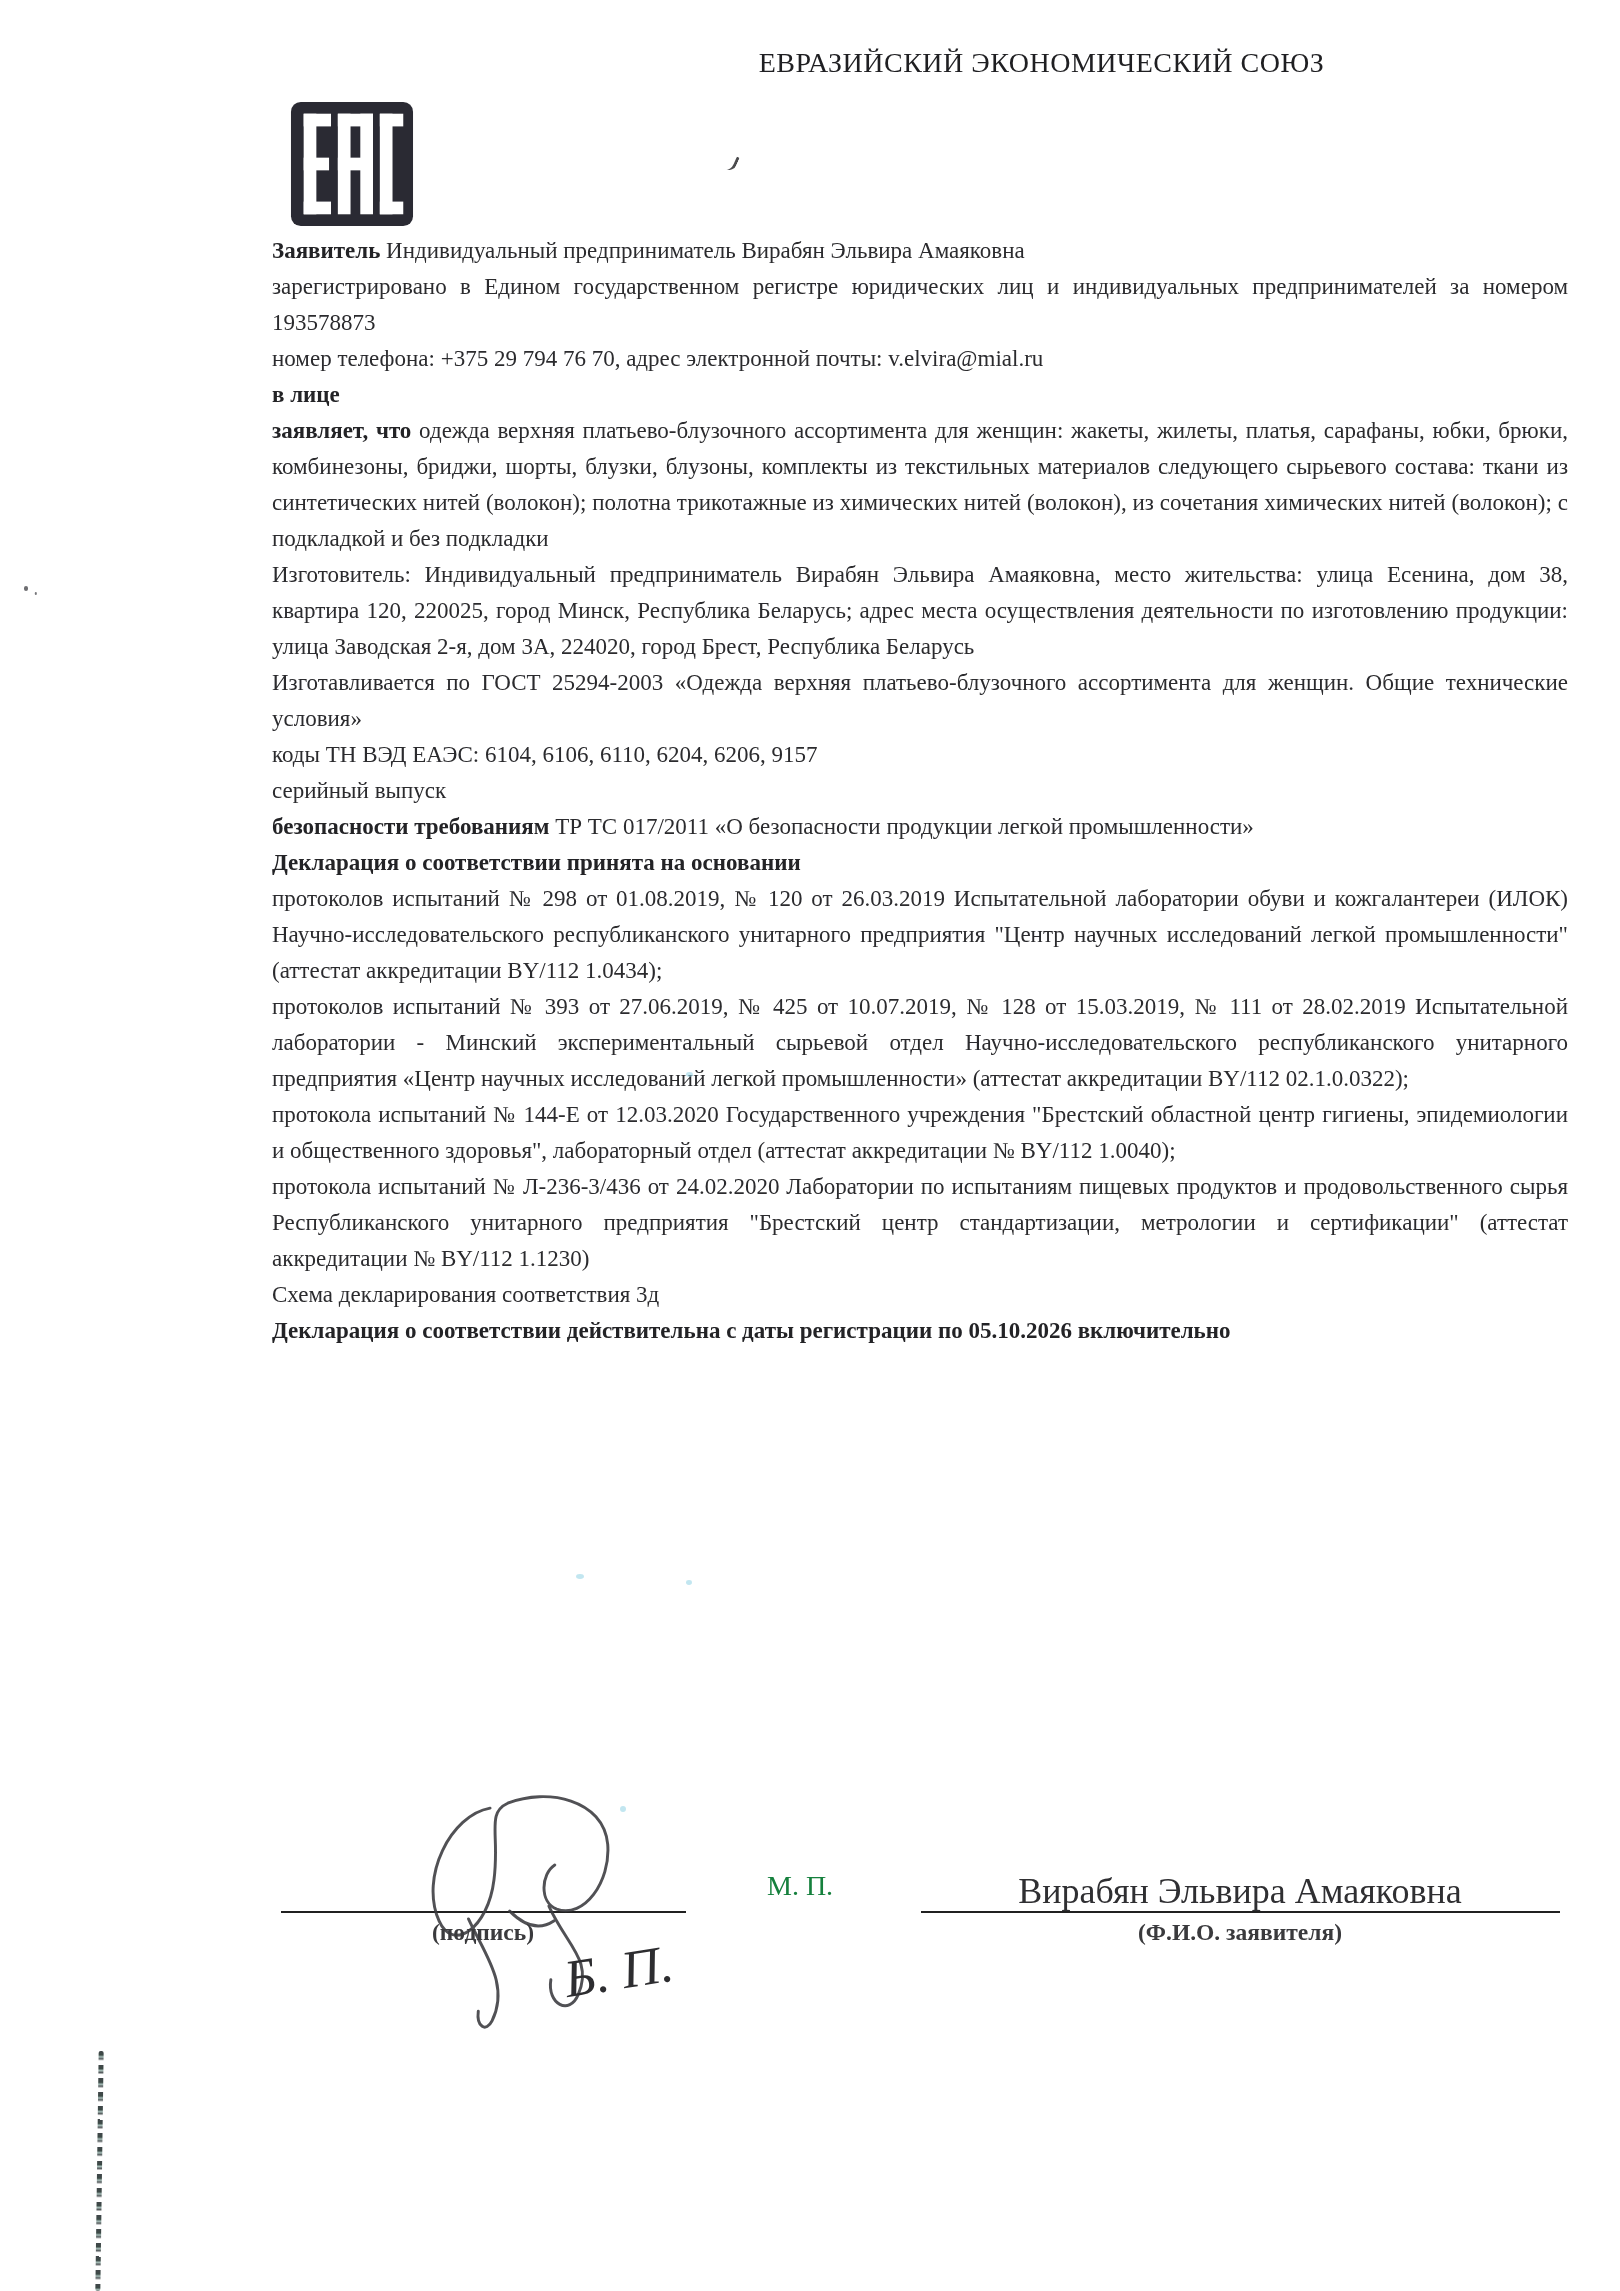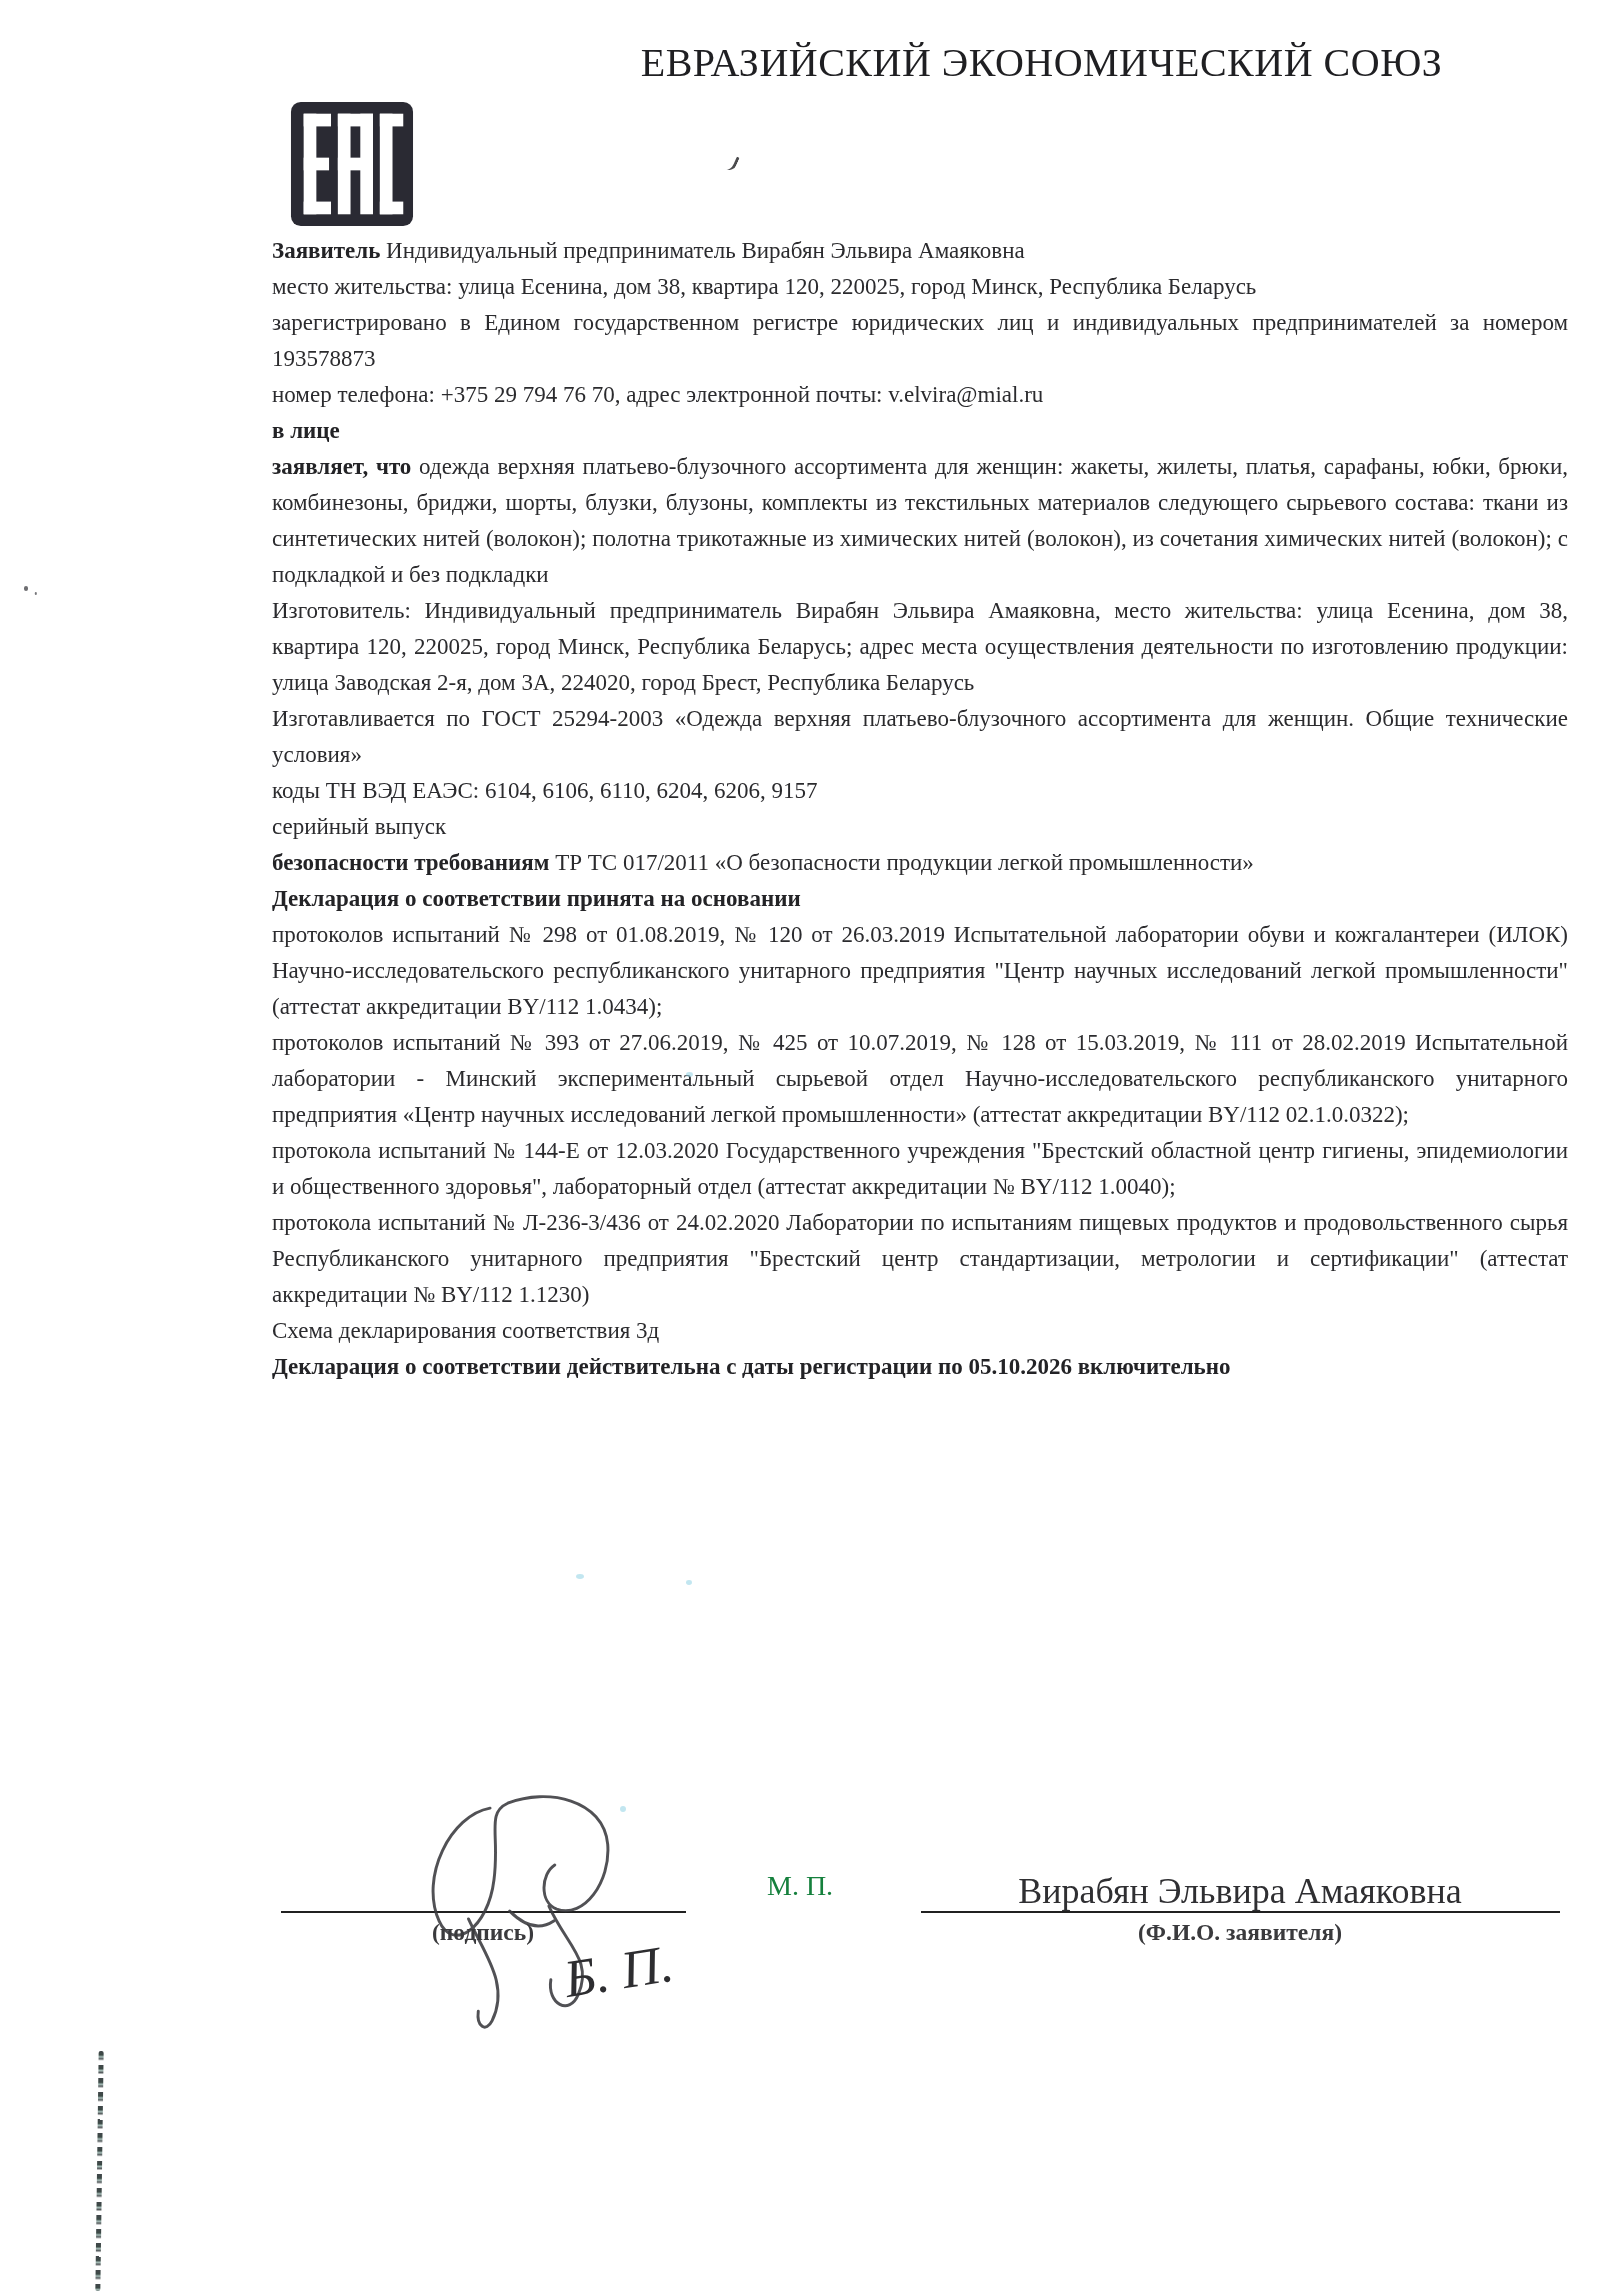--- a/index.html
+++ b/index.html
@@ -9,21 +9,21 @@
     position:relative;
     overflow:hidden;
     font-family:"Liberation Serif","DejaVu Serif",serif;
     color:#2e2e2e;
   }
   .page{position:absolute;inset:0;}
   
   .eac-logo{position:absolute;left:290px;top:101px;width:124px;height:126px;}
   .title{
     position:absolute;left:549px;top:39px;width:985px;
-    text-align:center;font-size:40px;line-height:47px;
+    text-align:center;font-size:28px;line-height:47px;
     letter-spacing:0.5px;color:#1f1f22;font-weight:400;
   }
   
   .doc-body{
     position:absolute;left:272px;top:233px;width:1296px;
     font-size:23px;line-height:36px;text-align:justify;
     color:#2b2b2e;
   }
   .doc-body p{margin:0;padding:0;}
   .doc-body b{font-weight:700;color:#232326;}
@@ -86,21 +86,20 @@
       <rect x="92" y="103" width="24" height="13" fill="#ffffff"></rect>
     </svg>
   </div>
 
   <div class="title">
     <div>ЕВРАЗИЙСКИЙ ЭКОНОМИЧЕСКИЙ СОЮЗ</div>
   </div>
 
   <div class="doc-body">
     <p><b>Заявитель</b><span> Индивидуальный предприниматель Вирабян Эльвира Амаяковна</span></p>
-    <p><b></b><span>место жительства: улица Есенина, дом 38, квартира 120, 220025, город Минск, Республика Беларусь</span></p>
     <p><b></b><span>зарегистрировано в Едином государственном регистре юридических лиц и индивидуальных предпринимателей за номером 193578873</span></p>
     <p><b></b><span>номер телефона: +375 29 794 76 70, адрес электронной почты: v.elvira@mial.ru</span></p>
     <p><b>в лице</b><span></span></p>
     <p><b>заявляет, что</b><span> одежда верхняя платьево-блузочного ассортимента для женщин: жакеты, жилеты, платья, сарафаны, юбки, брюки, комбинезоны, бриджи, шорты, блузки, блузоны, комплекты из текстильных материалов следующего сырьевого состава: ткани из синтетических нитей (волокон); полотна трикотажные из химических нитей (волокон), из сочетания химических нитей (волокон); с подкладкой и без подкладки</span></p>
     <p><b></b><span>Изготовитель: Индивидуальный предприниматель Вирабян Эльвира Амаяковна, место жительства: улица Есенина, дом 38, квартира 120, 220025, город Минск, Республика Беларусь; адрес места осуществления деятельности по изготовлению продукции: улица Заводская 2-я, дом 3А, 224020, город Брест, Республика Беларусь</span></p>
     <p><b></b><span>Изготавливается по ГОСТ 25294-2003 «Одежда верхняя платьево-блузочного ассортимента для женщин. Общие технические условия»</span></p>
     <p><b></b><span>коды ТН ВЭД ЕАЭС: 6104, 6106, 6110, 6204, 6206, 9157</span></p>
     <p><b></b><span>серийный выпуск</span></p>
     <p><b>безопасности требованиям</b><span> ТР ТС 017/2011 «О безопасности продукции легкой промышленности»</span></p>
     <p><b>Декларация о соответствии принята на основании</b><span></span></p>

